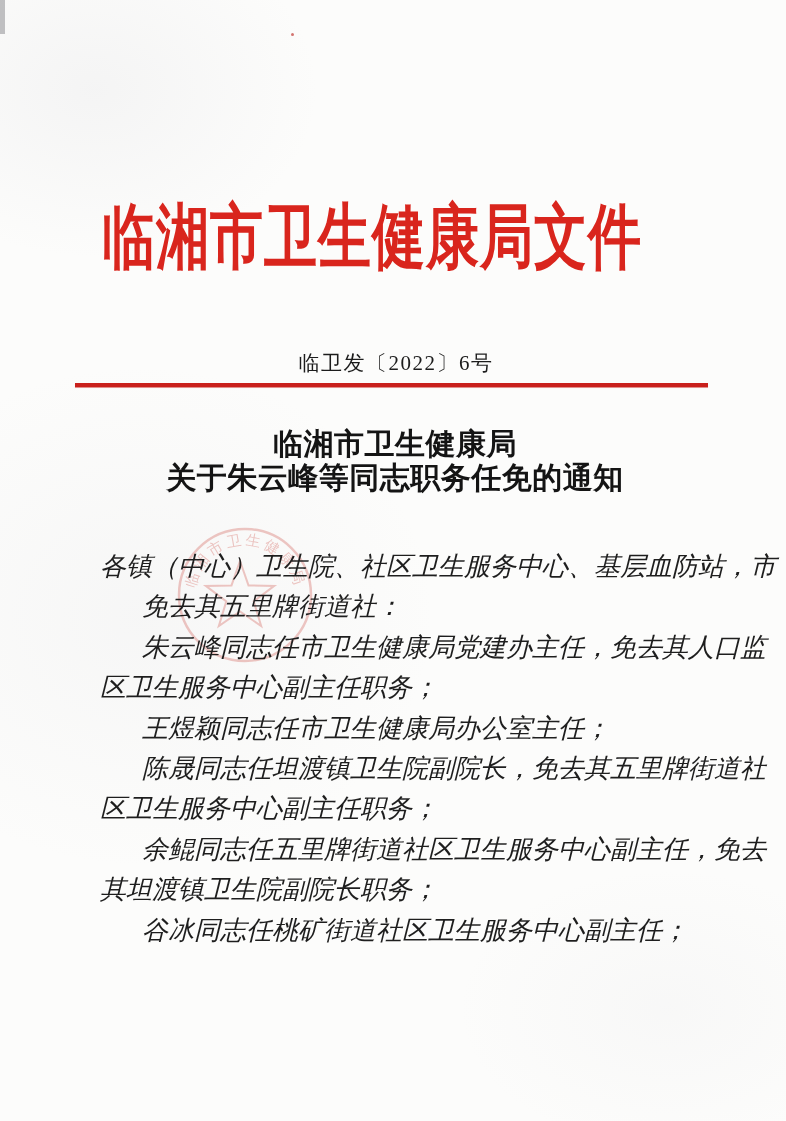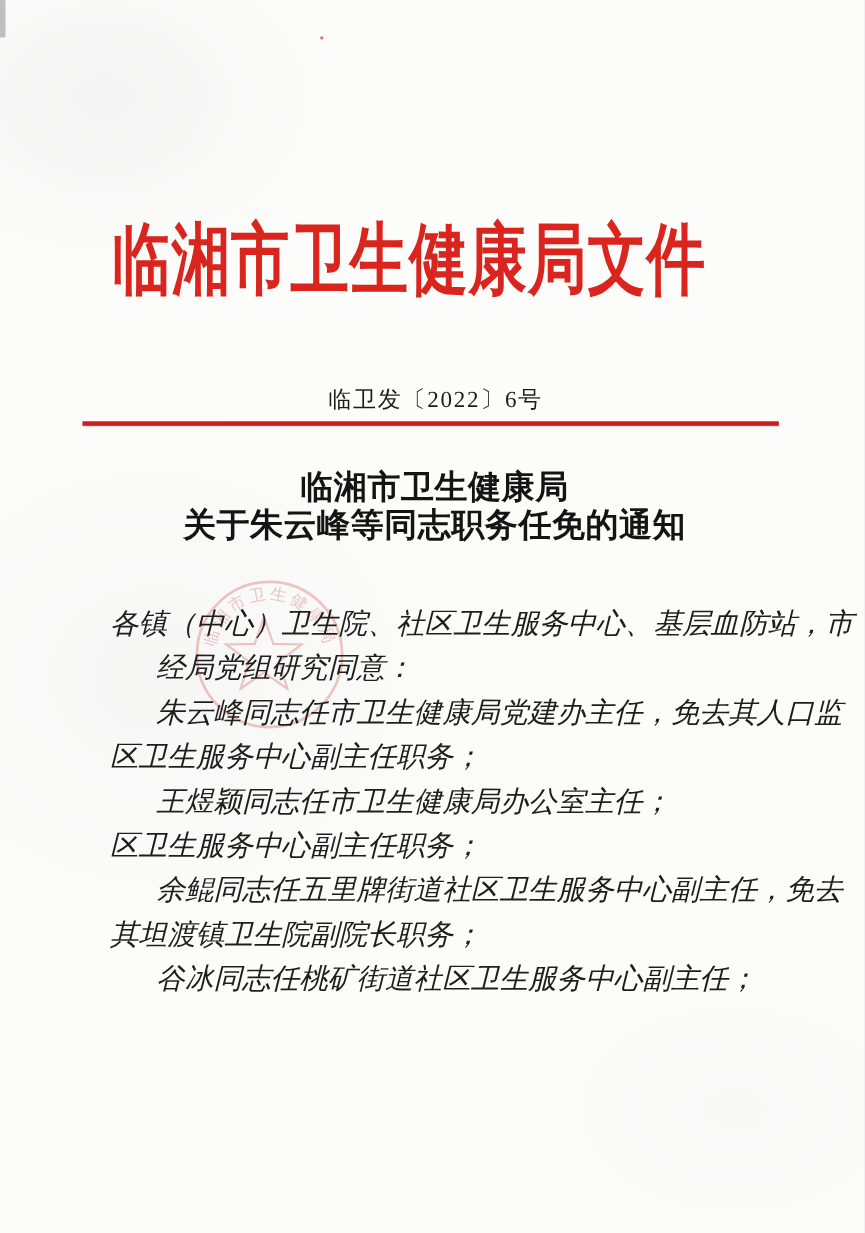--- a/index.html
+++ b/index.html
@@ -65,23 +65,24 @@
     </text>
   </svg>
 
   <div class="doc-title">
     <div>临湘市卫生健康局</div>
     <div>关于朱云峰等同志职务任免的通知</div>
   </div>
 
   <div class="body-text">
       <div class="body-line">各镇（中心）卫生院、社区卫生服务中心、基层血防站，市</div>
-      <div class="body-line indent">经局党组研究同意：</div>
+      <div class="body-line indent">免去其五里牌街道社：</div>
       <div class="body-line indent">朱云峰同志任市卫生健康局党建办主任，免去其人口监</div>
       <div class="body-line">区卫生服务中心副主任职务；</div>
       <div class="body-line indent">王煜颖同志任市卫生健康局办公室主任；</div>
+      <div class="body-line indent">陈晟同志任坦渡镇卫生院副院长，免去其五里牌街道社</div>
       <div class="body-line">区卫生服务中心副主任职务；</div>
       <div class="body-line indent">余鲲同志任五里牌街道社区卫生服务中心副主任，免去</div>
       <div class="body-line">其坦渡镇卫生院副院长职务；</div>
       <div class="body-line indent">谷冰同志任桃矿街道社区卫生服务中心副主任；</div>
     </div>
 
 </div>
 
 </body></html>

